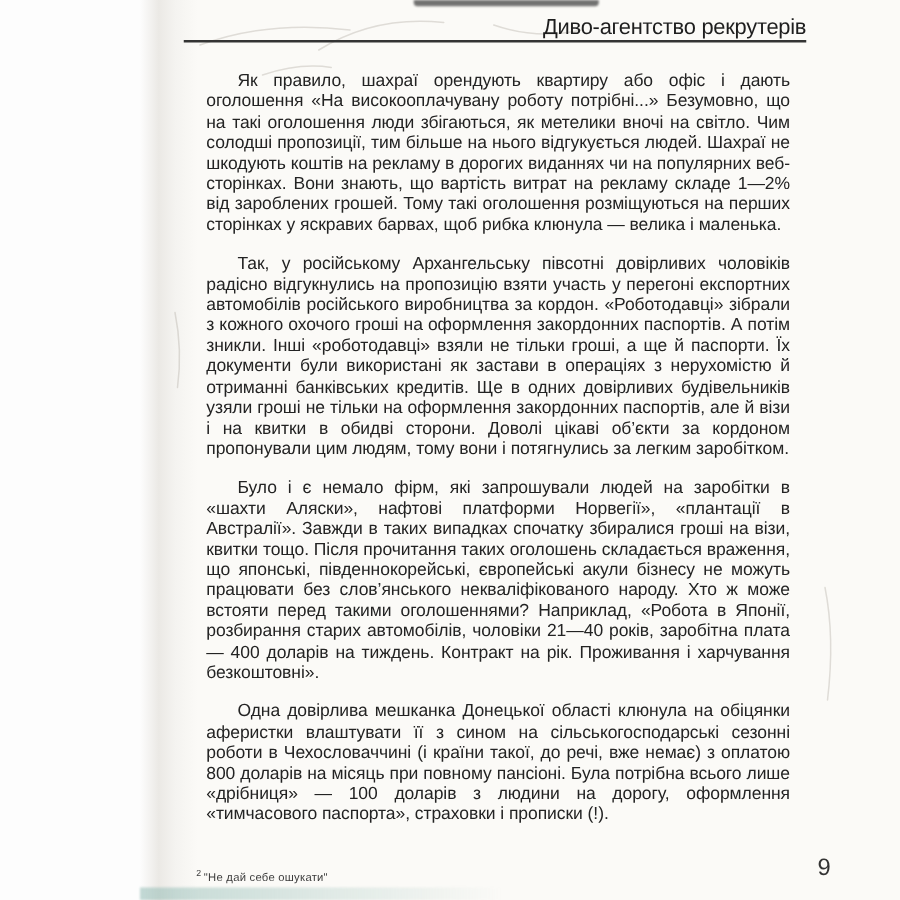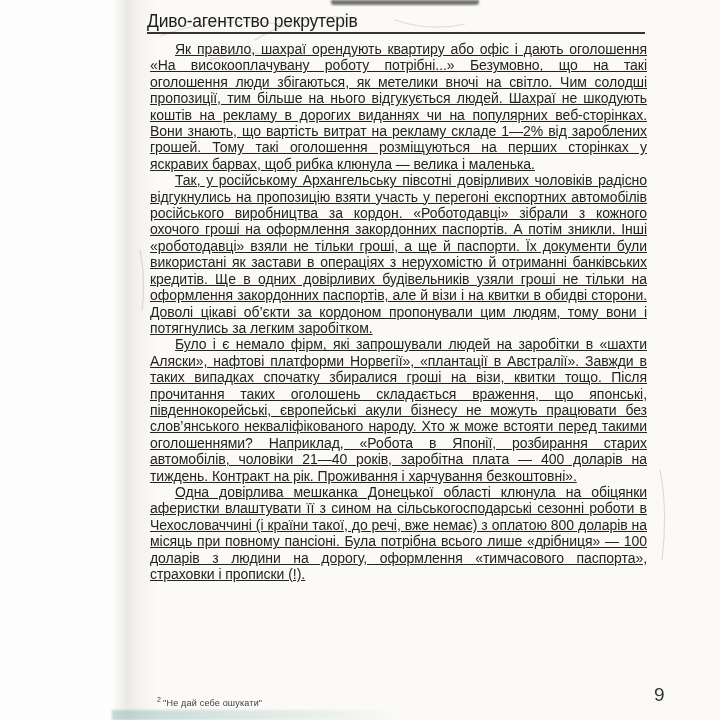--- a/index.html
+++ b/index.html
@@ -38,21 +38,21 @@
   .pencil {
     position: absolute;
     left: 0; top: 0;
     pointer-events: none;
   }
   .running-header {
     position: absolute;
     top: 11px;
     left: 147px;
     width: 498px;
-    text-align: left;
+    text-align: right;
     font-size: 17.5px;
     letter-spacing: -0.2px;
     color: #1e1e1e;
   }
   .header-rule {
     position: absolute;
     top: 32px;
     left: 147px;
     width: 498px;
     height: 2px;
@@ -63,23 +63,22 @@
     top: 41px;
     left: 150px;
     width: 497px;
     font-size: 14px;
     line-height: 16.4px;
     letter-spacing: -0.05px;
     text-align: justify;
     color: #232323;
   }
   .body-text p {
-    margin: 0;
+    margin: 15px;
     text-indent: 25px;
-    text-decoration: underline;
   }
   .footnote {
     position: absolute;
     left: 157px;
     top: 696px;
     font-size: 9px;
     color: #3c3c3c;
     letter-spacing: 0.2px;
   }
   .footnote sup {

